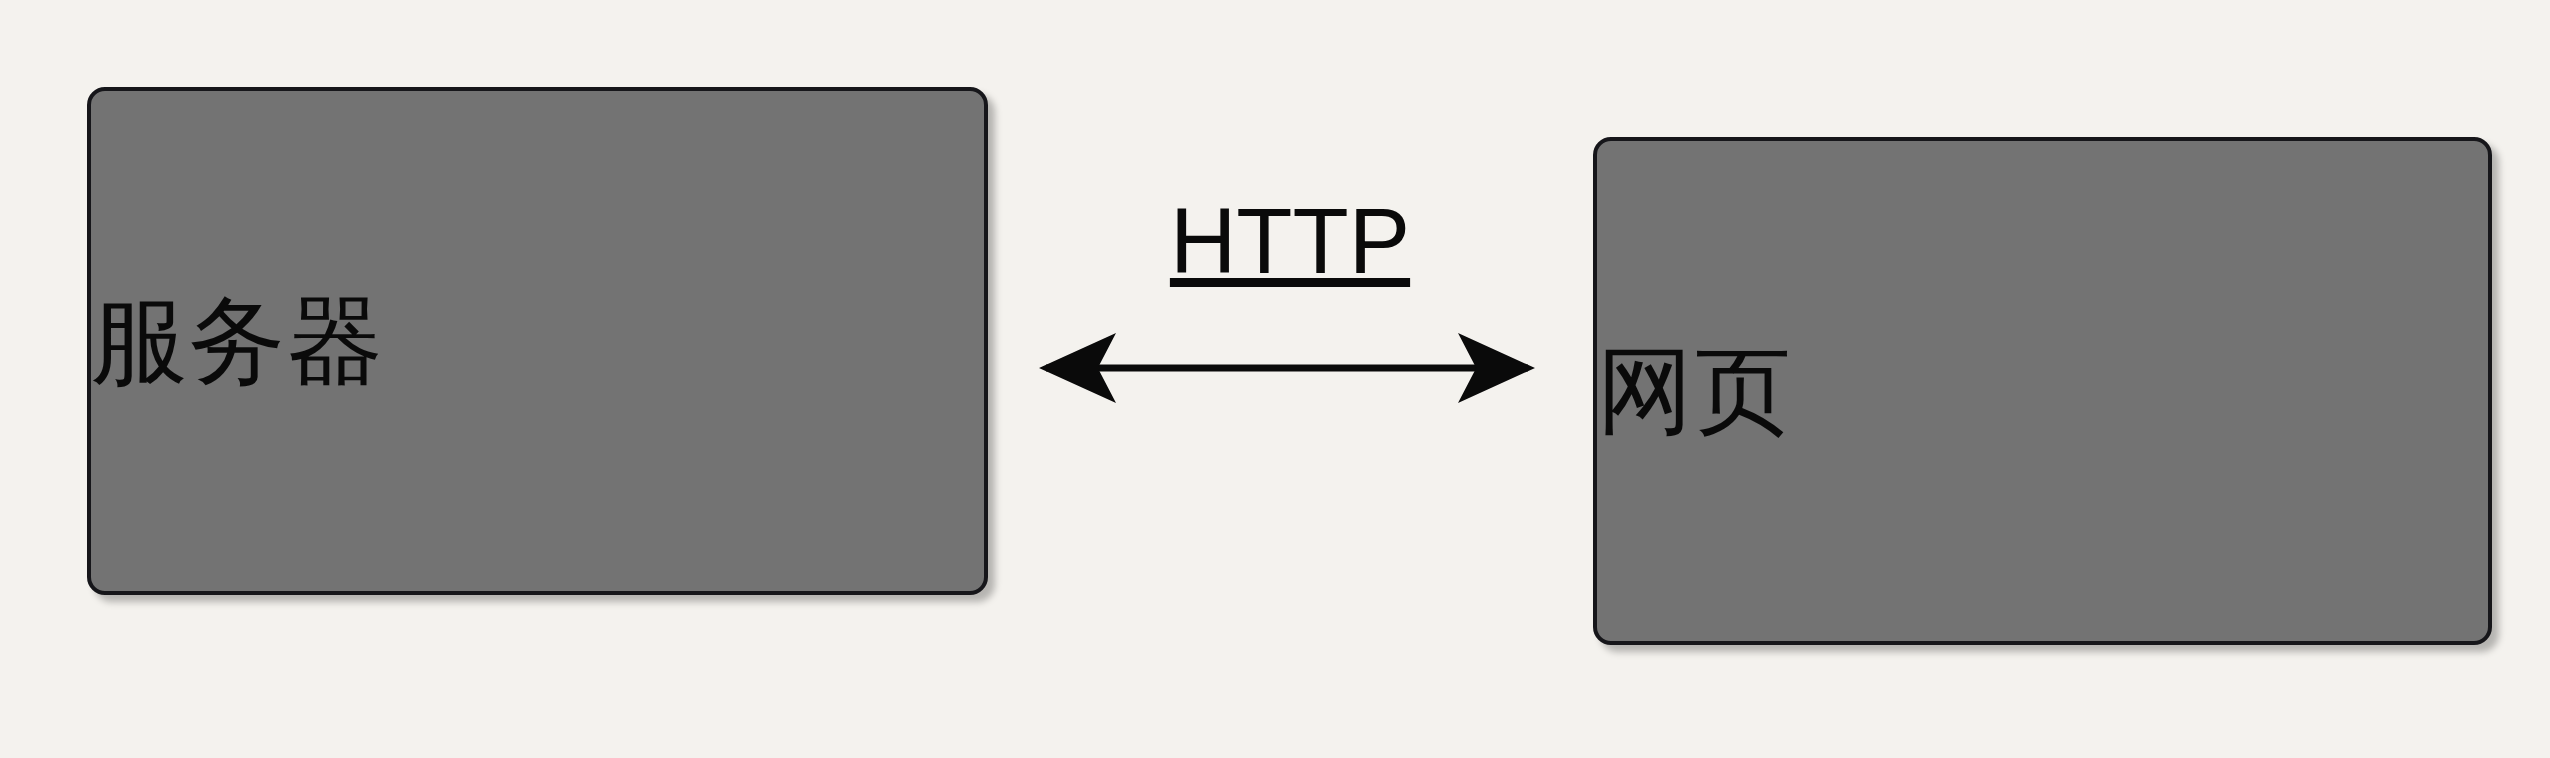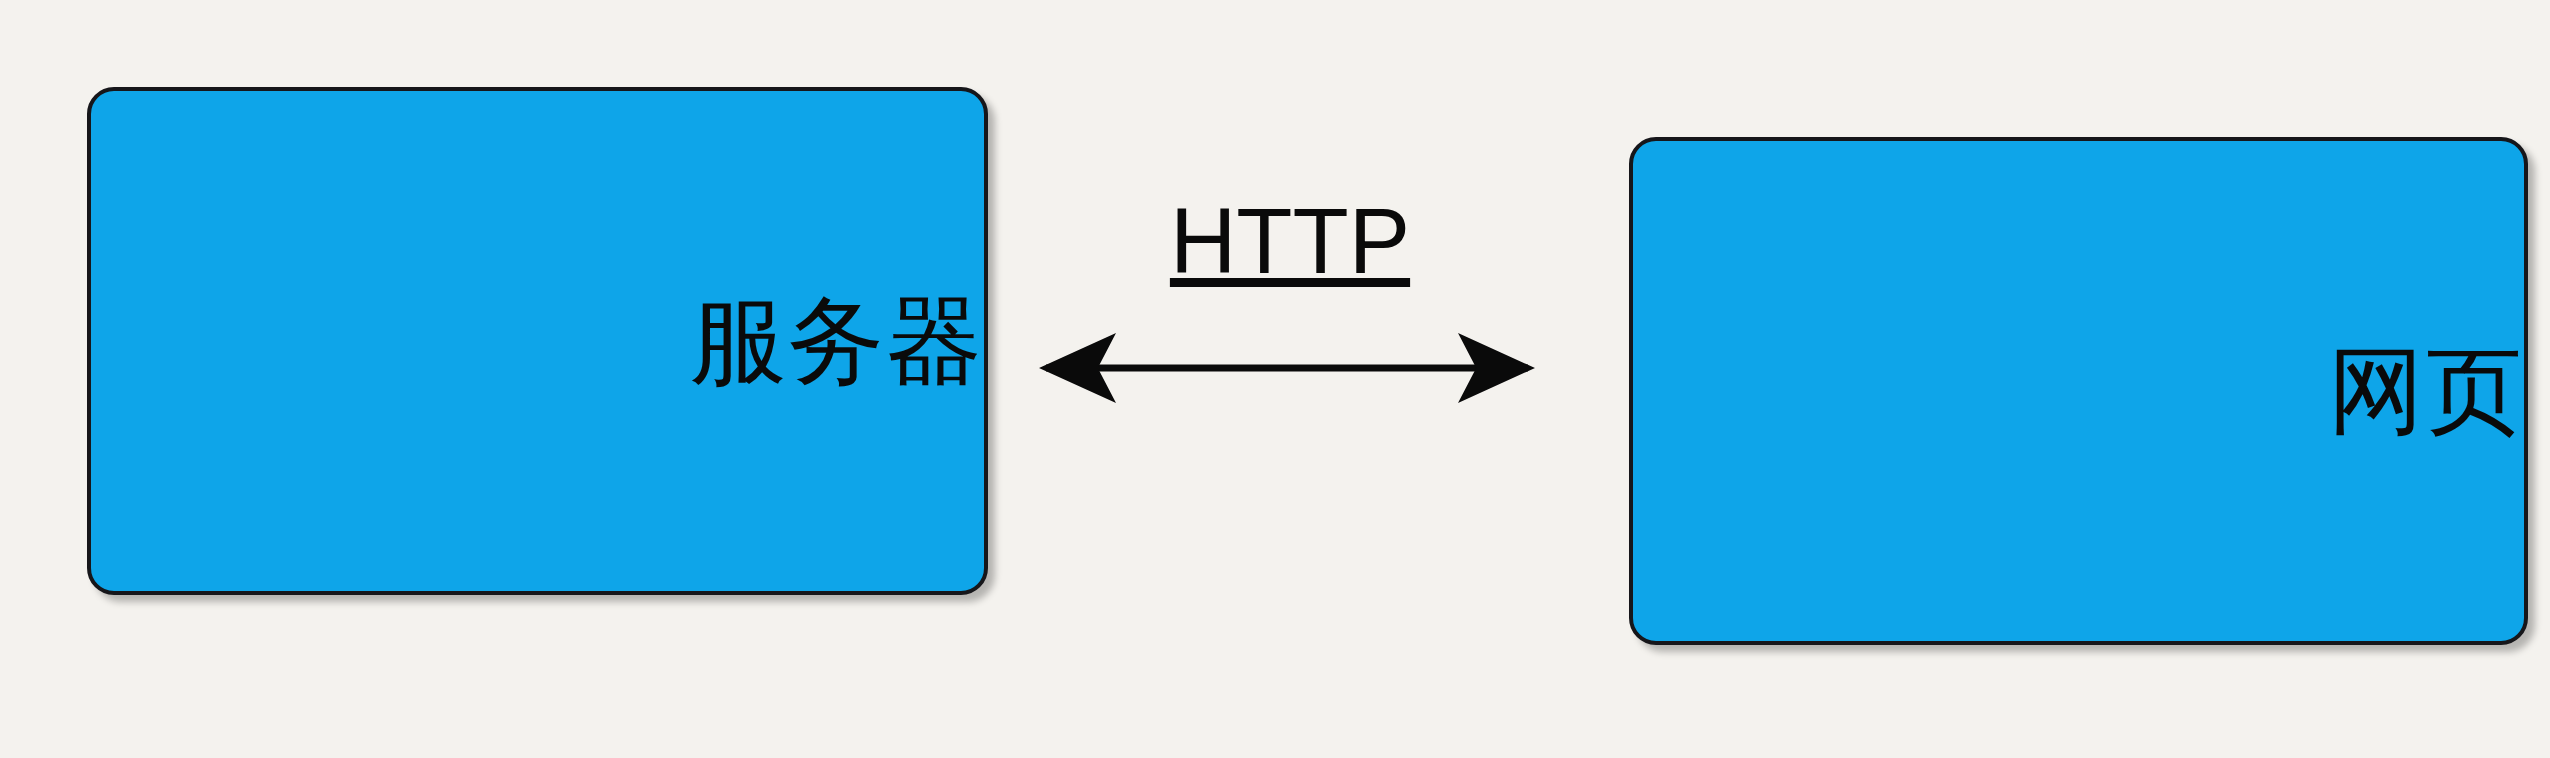--- a/index.html
+++ b/index.html
@@ -15,45 +15,45 @@
     width: 2550px;
     height: 758px;
     background: #f4f2ee;
     overflow: hidden;
   }
 
   
   .node {
     position: absolute;
     box-sizing: border-box;
-    background: #0ea5e9;
+    background: #737373;
     border: 4px solid #16161a;
-    border-radius: 27px;
+    border-radius: 18px;
     box-shadow: 7px 7px 7px rgba(0,0,0,0.26);
     display: flex;
     align-items: center;
-    justify-content: flex-end;
+    justify-content: flex-start;
   }
   .node-label {
     font-size: 96px;
     line-height: 1;
     color: #0a0a0a;
     letter-spacing: 2px;
     white-space: nowrap;
     user-select: none;
   }
 
   #node-server {
     left: 87px;
     top: 87px;
     width: 901px;
     height: 508px;
   }
   #node-webpage {
-    left: 1629px;
+    left: 1593px;
     top: 137px;
     width: 899px;
     height: 508px;
   }
 
   
   #edge-http {
     position: absolute;
     left: 0;
     top: 0;

